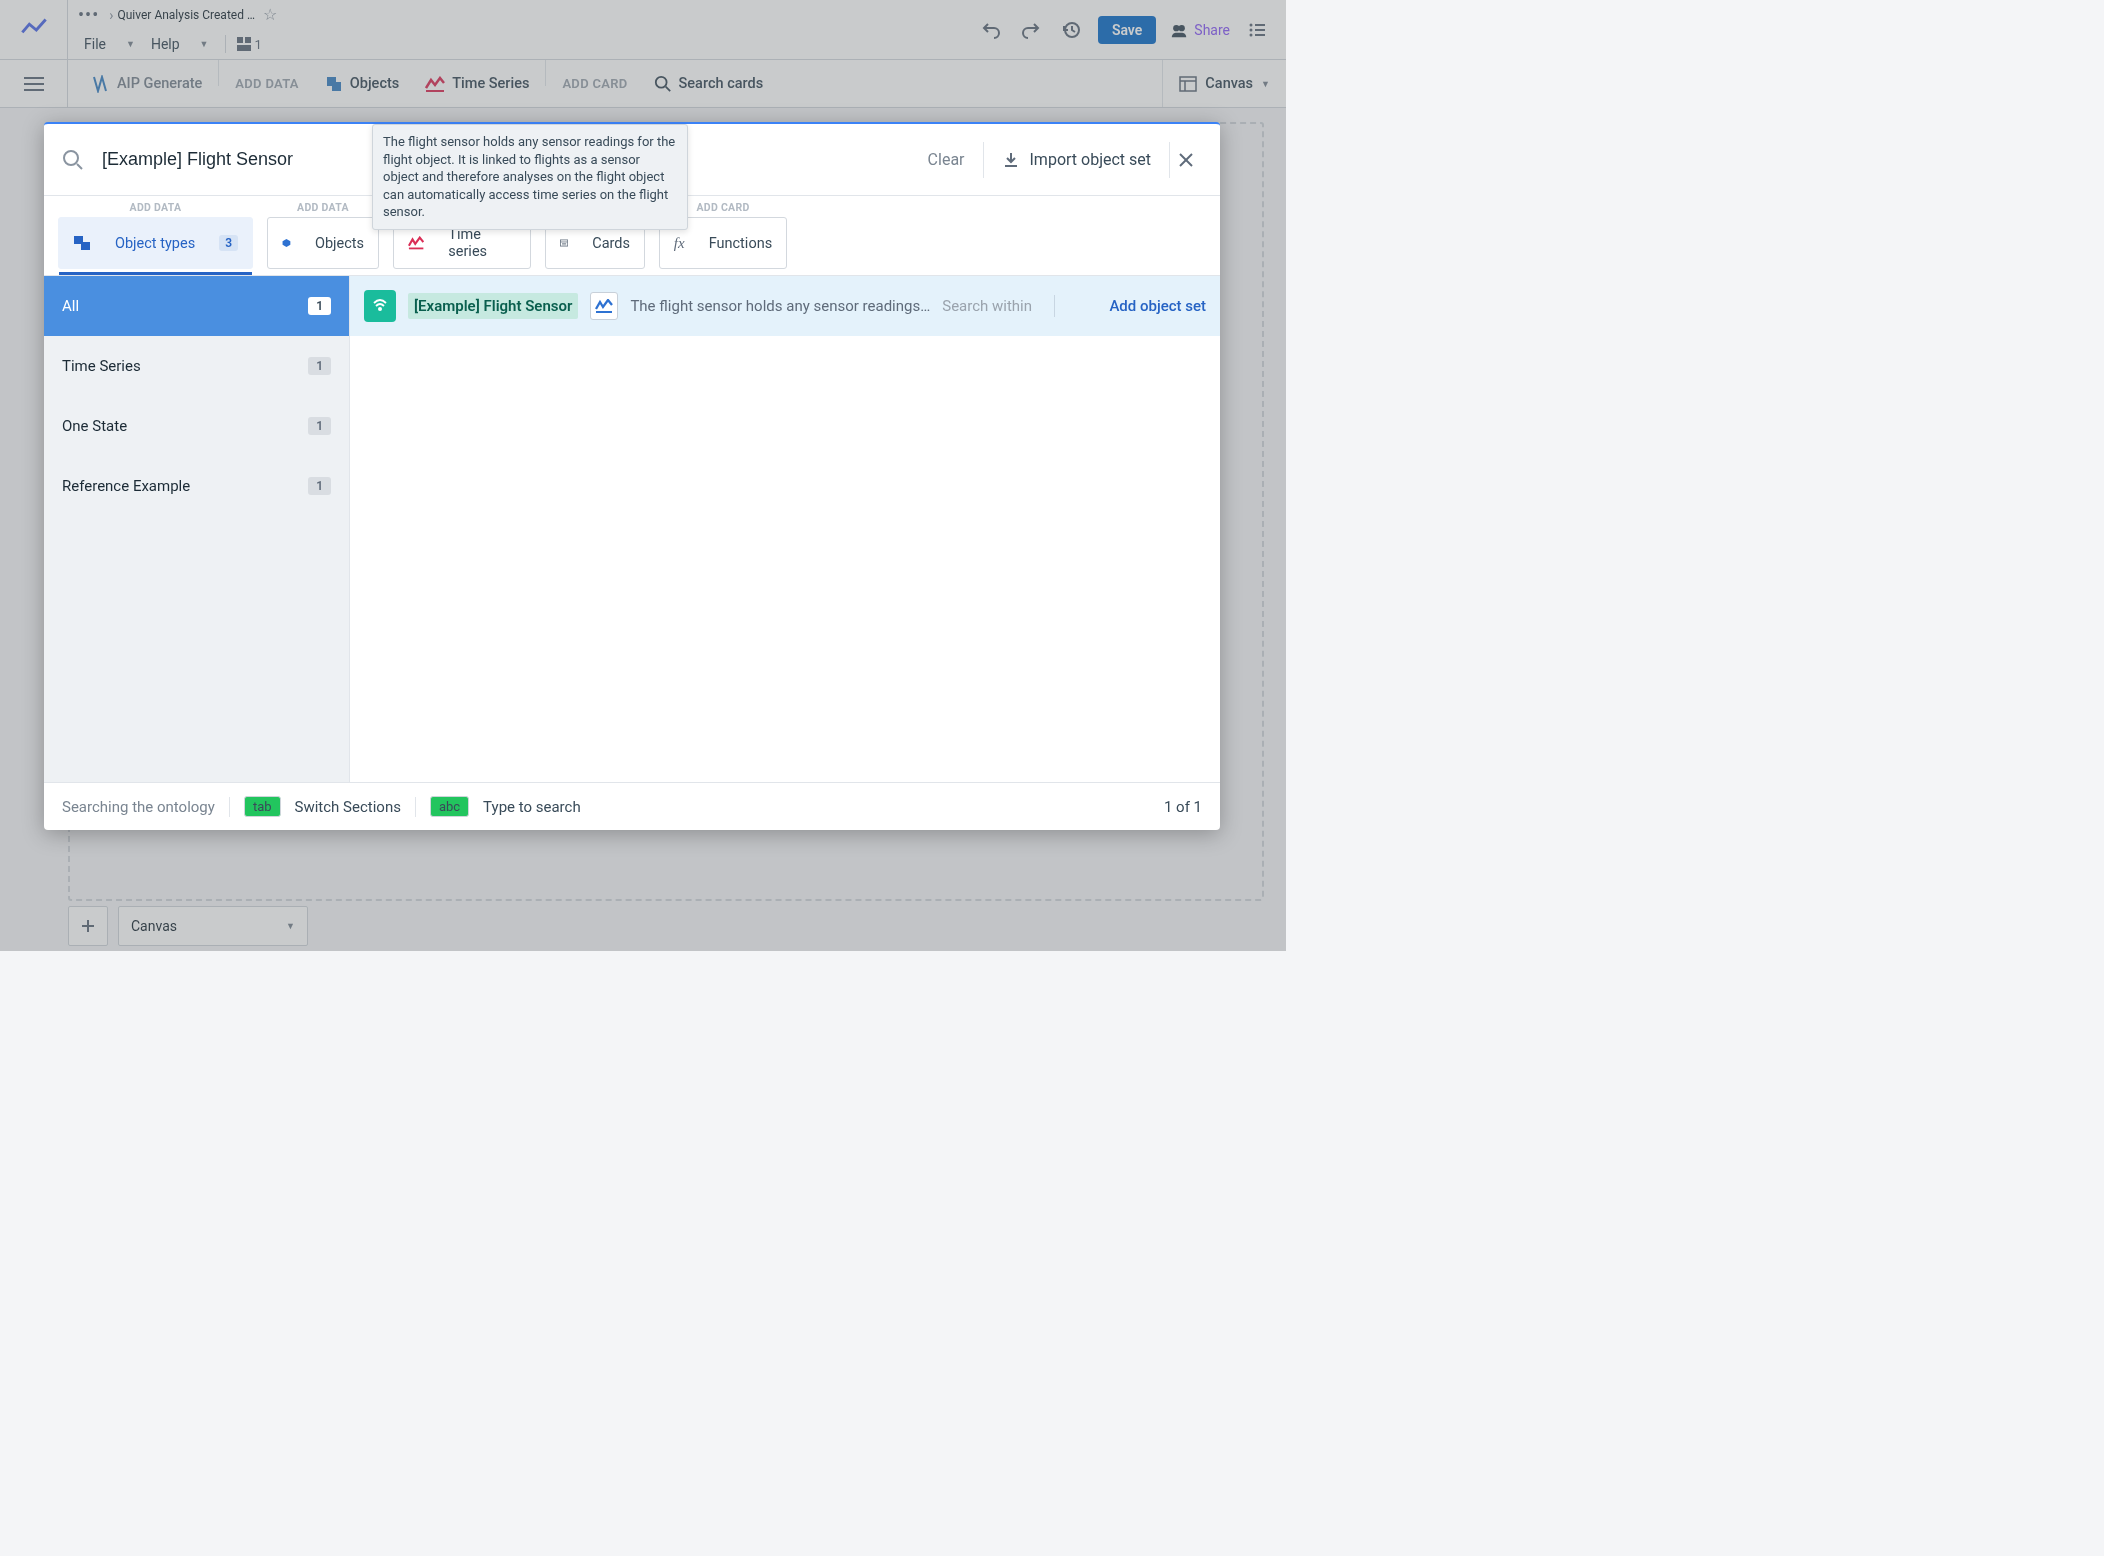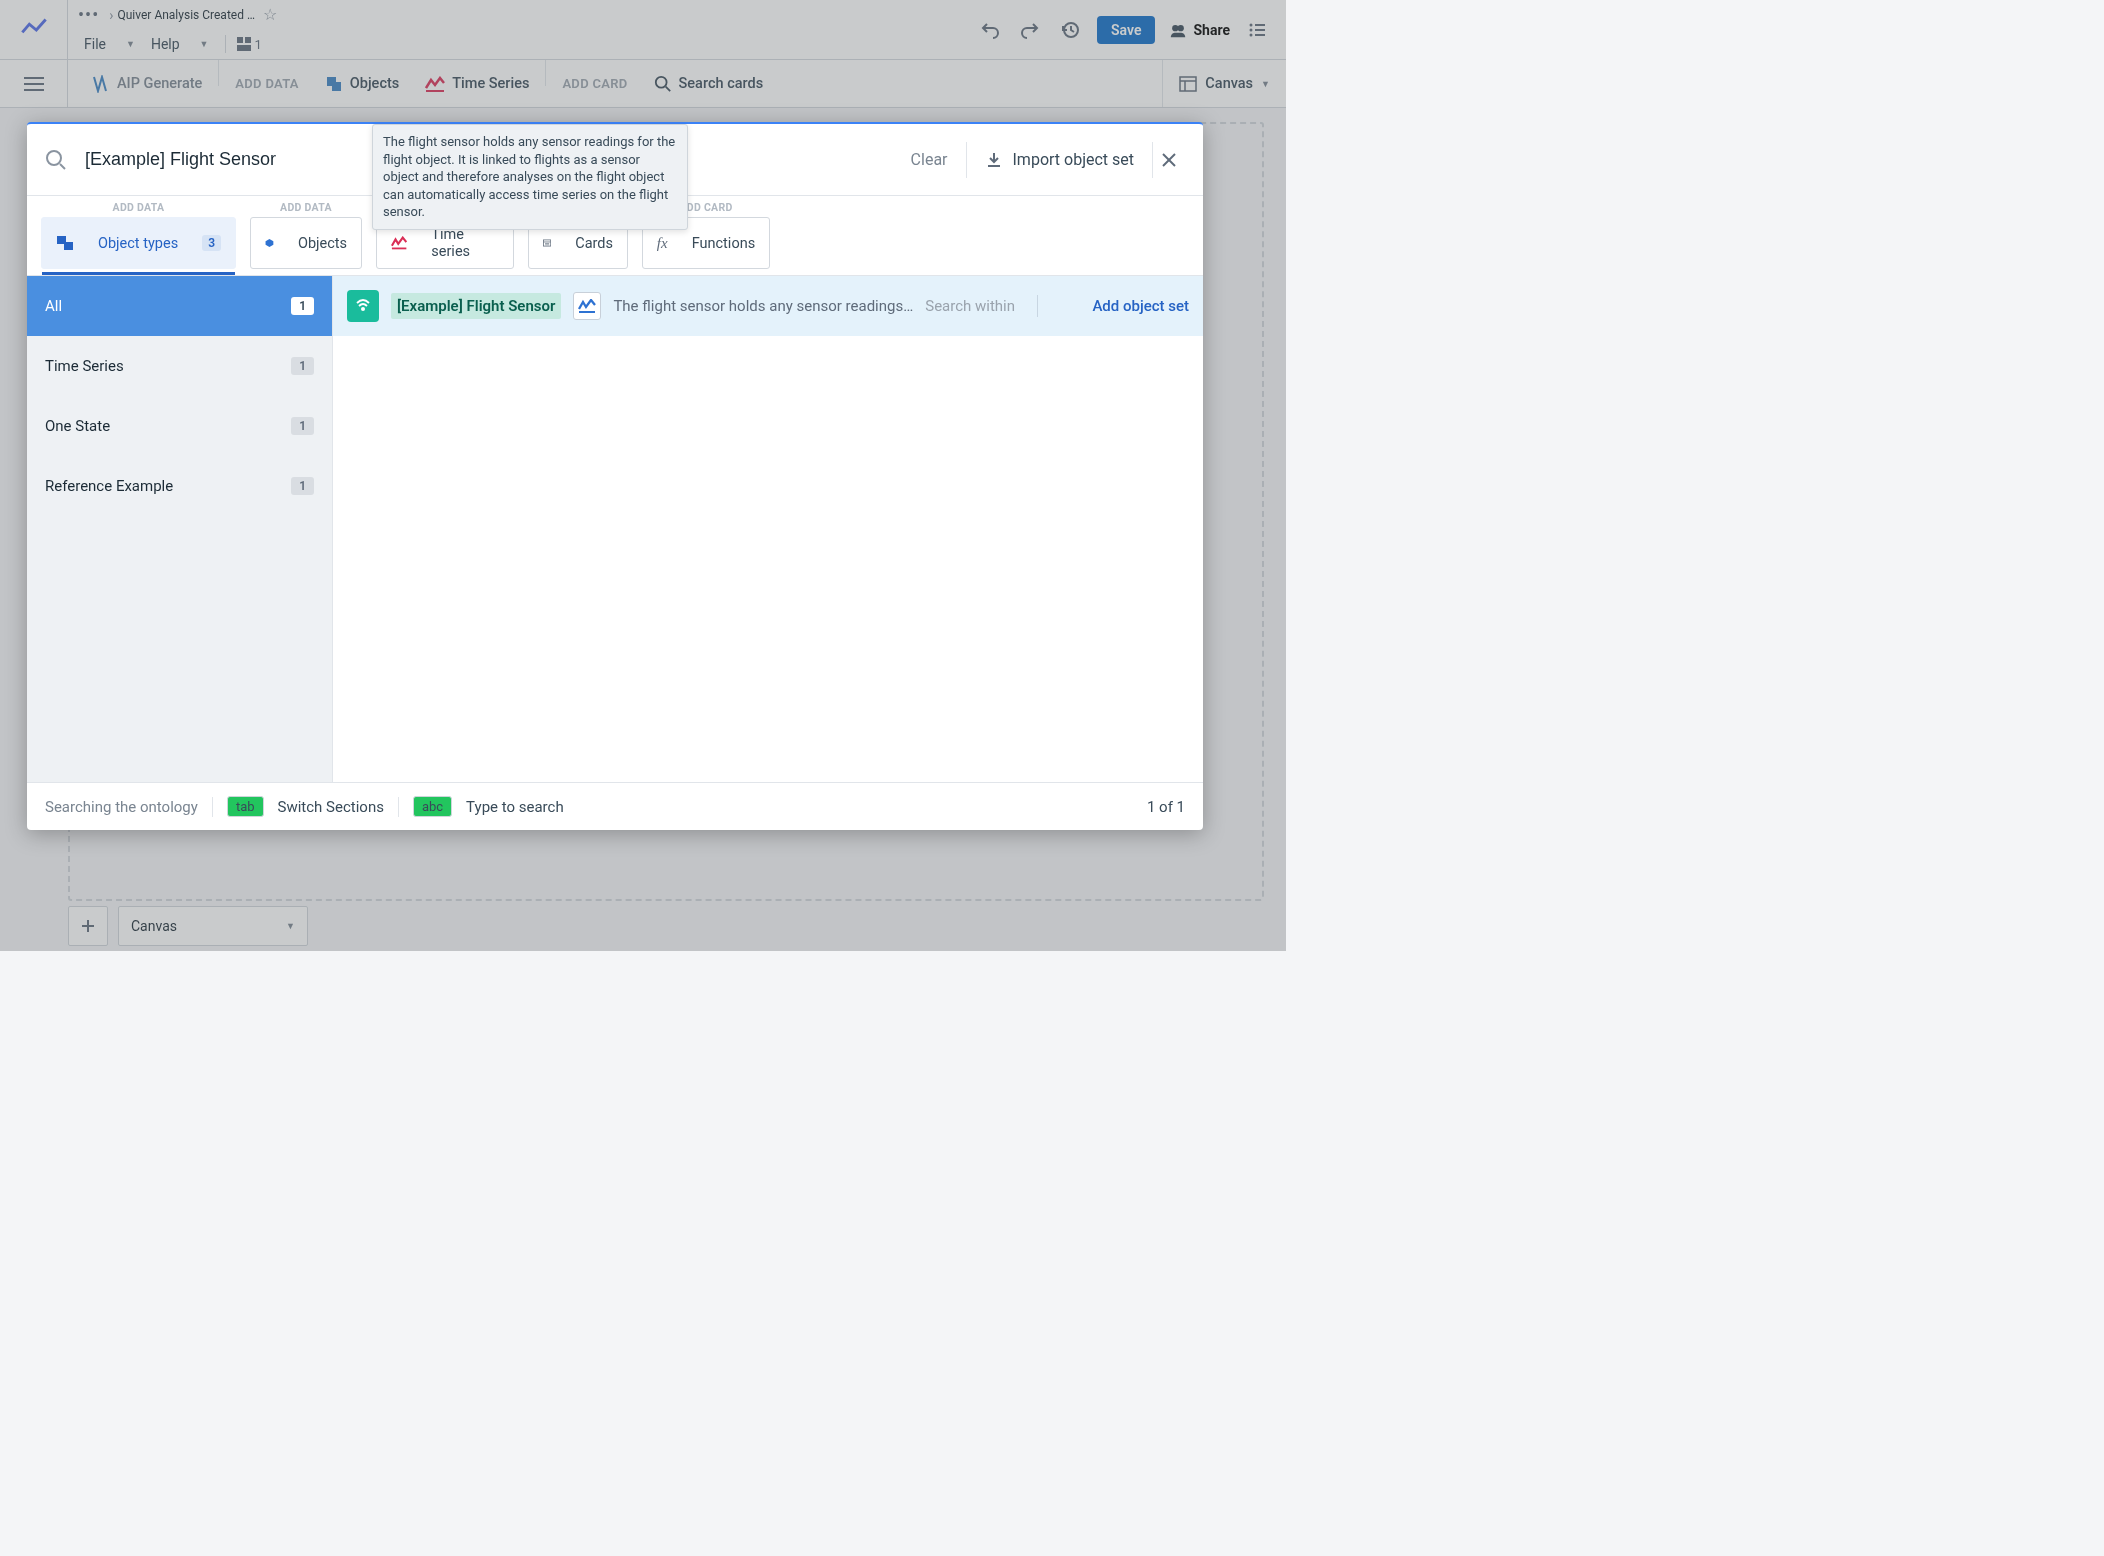--- a/index.html
+++ b/index.html
@@ -65,21 +65,21 @@
 }
 .head-right .ico-box { width: 26px; display: flex; align-items: center; justify-content: center; color: #5f6b7a; }
 .save-btn {
   background: #0f6dc9;
   color: #fff;
   border-radius: 4px;
   padding: 6px 14px;
   font-weight: 600;
   font-size: 14px;
 }
-.share-btn { color: #000000; display: flex; align-items: center; gap: 6px; font-weight: 700; }
+.share-btn { color: #8b5cf6; display: flex; align-items: center; gap: 6px; font-weight: 400; }
 
 .toolbar {
   height: 48px;
   background: #fff;
   border-bottom: 1px solid #d3d8de;
   display: flex;
   align-items: stretch;
 }
 .toolbar .left-pad {
   width: 68px;
@@ -140,21 +140,21 @@
   width: 190px; height: 40px;
   border: 1px solid #cfd5db;
   display: flex; align-items: center; justify-content: space-between;
   padding: 0 12px;
   background: #fff;
   border-radius: 2px;
 }
 
 .modal {
   position: absolute;
-  left: 27px;
+  left: 44px;
   top: 122px;
   width: 1176px;
   height: 708px;
   background: #fff;
   border-radius: 4px;
   box-shadow: 0 4px 22px rgba(0,0,0,0.28);
   z-index: 10;
   display: flex;
   flex-direction: column;
   border-top: 2px solid #3b82f6;

